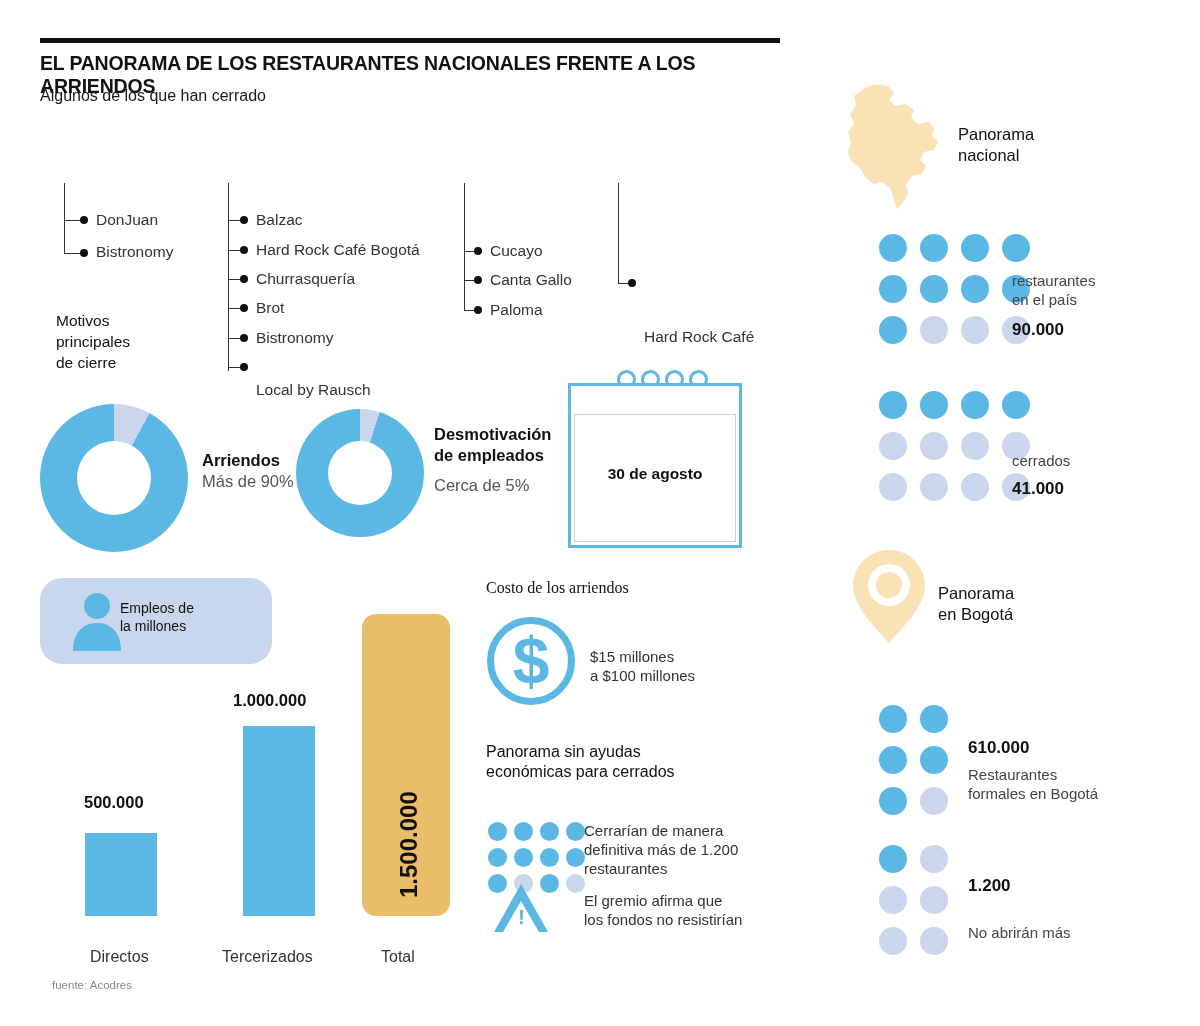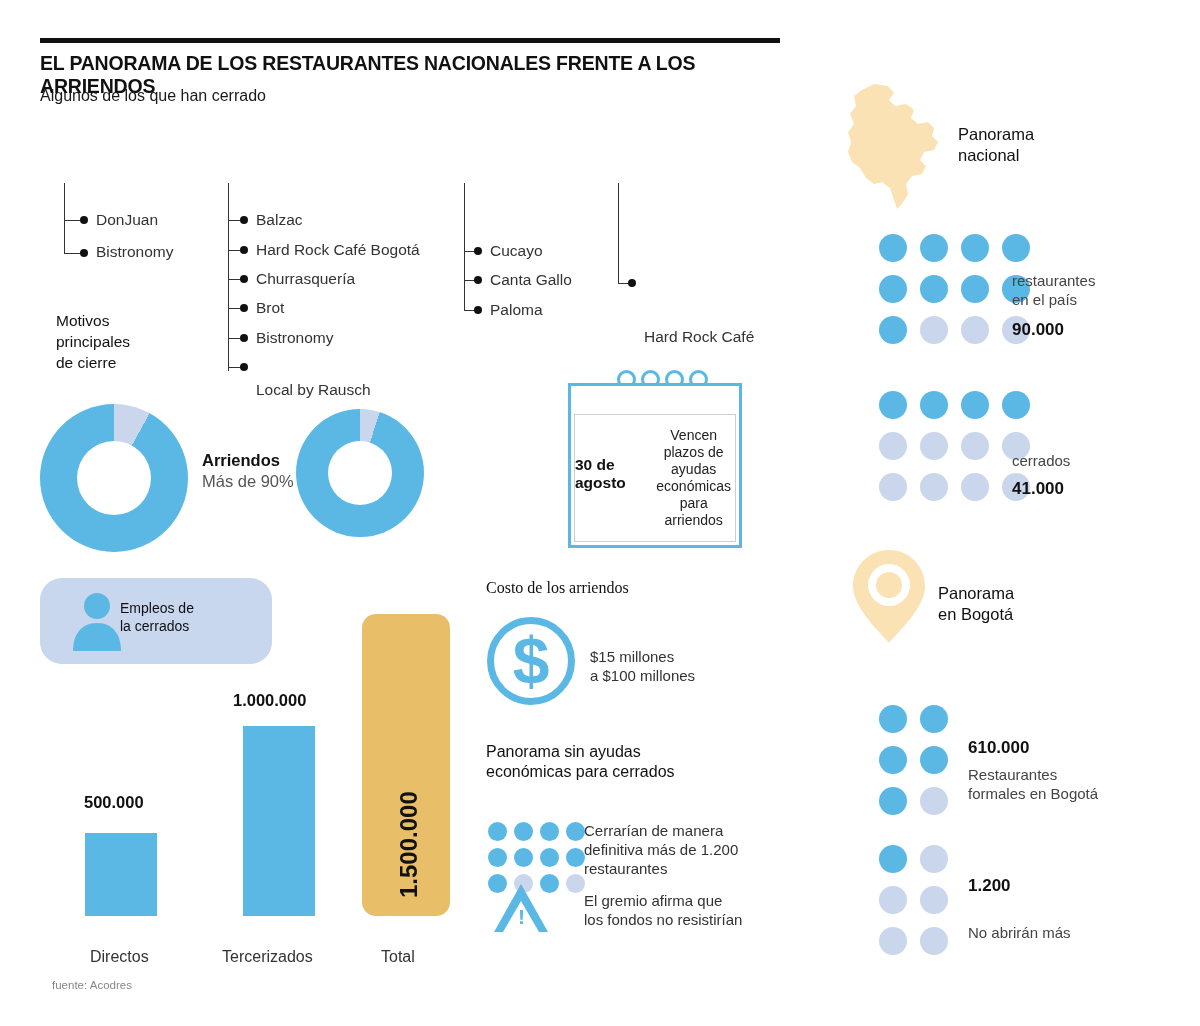--- a/index.html
+++ b/index.html
@@ -178,43 +178,43 @@
     <div class="hole" style="width:74px; height:74px;"></div>
   </div>
   <div class="donut-label" style="left:202px; top:450px;">
     <span class="strong">Arriendos</span>
     <span class="sub">Más de 90%</span>
   </div>
 
   <div class="donut" id="donut-desmot" style="left: 296px; top: 409px; width: 128px; height: 128px; background: conic-gradient(rgb(201, 214, 236) 0deg, rgb(201, 214, 236) 18deg, rgb(91, 184, 229) 18deg, rgb(91, 184, 229) 360deg);">
     <div class="hole" style="width:64px; height:64px;"></div>
   </div>
+  <div class="donut-label" style="left:434px; top:424px;">
+    <span class="strong">Desmotivación</span>
+    <span class="strong">de empleados</span>
+    <span class="sub" style="margin-top:8px">Cerca de 5%</span>
+  </div>
 
   <div class="ring" style="left:617px; top:370px;"></div>
   <div class="ring" style="left:641px; top:370px;"></div>
   <div class="ring" style="left:665px; top:370px;"></div>
   <div class="ring" style="left:689px; top:370px;"></div>
   <div class="cal-outer"></div>
   <div class="cal-inner">
     <div class="cal-date">30 de agosto</div>
-    <div class="cal-text">
-      <div>Vencen plazos de</div>
-      <div>ayudas económicas</div>
-      <div>para arriendos</div>
-    </div>
   </div>
 
   <div class="emp-badge"></div>
   <svg class="" style="position:absolute; left:70px; top:592px; width:54px; height:60px;" viewBox="0 0 54 60">
     <circle cx="27" cy="14" r="13" fill="#5BB8E5"></circle>
     <path d="M27 31 C 10 31 3 44 3 59 L 51 59 C 51 44 44 31 27 31 Z" fill="#5BB8E5"></path>
   </svg>
   <div class="emp-text">
     <div>Empleos de</div>
-    <div>la cerrados</div>
+    <div>la millones</div>
   </div>
 
   <div class="bar-val" style="left:84px;  top:793px;">500.000</div>
   <div class="bar" style="left:85px; top:833px; width:72px; height:83px; background:#5BB8E5;"></div>
   <div class="bar-cat" style="left:90px;  top:948px;">Directos</div>
 
   <div class="bar-val" style="left:233px; top:691px;">1.000.000</div>
   <div class="bar" style="left:243px; top:726px; width:72px; height:190px; background:#5BB8E5;"></div>
   <div class="bar-cat" style="left:222px; top:948px;">Tercerizados</div>
 

